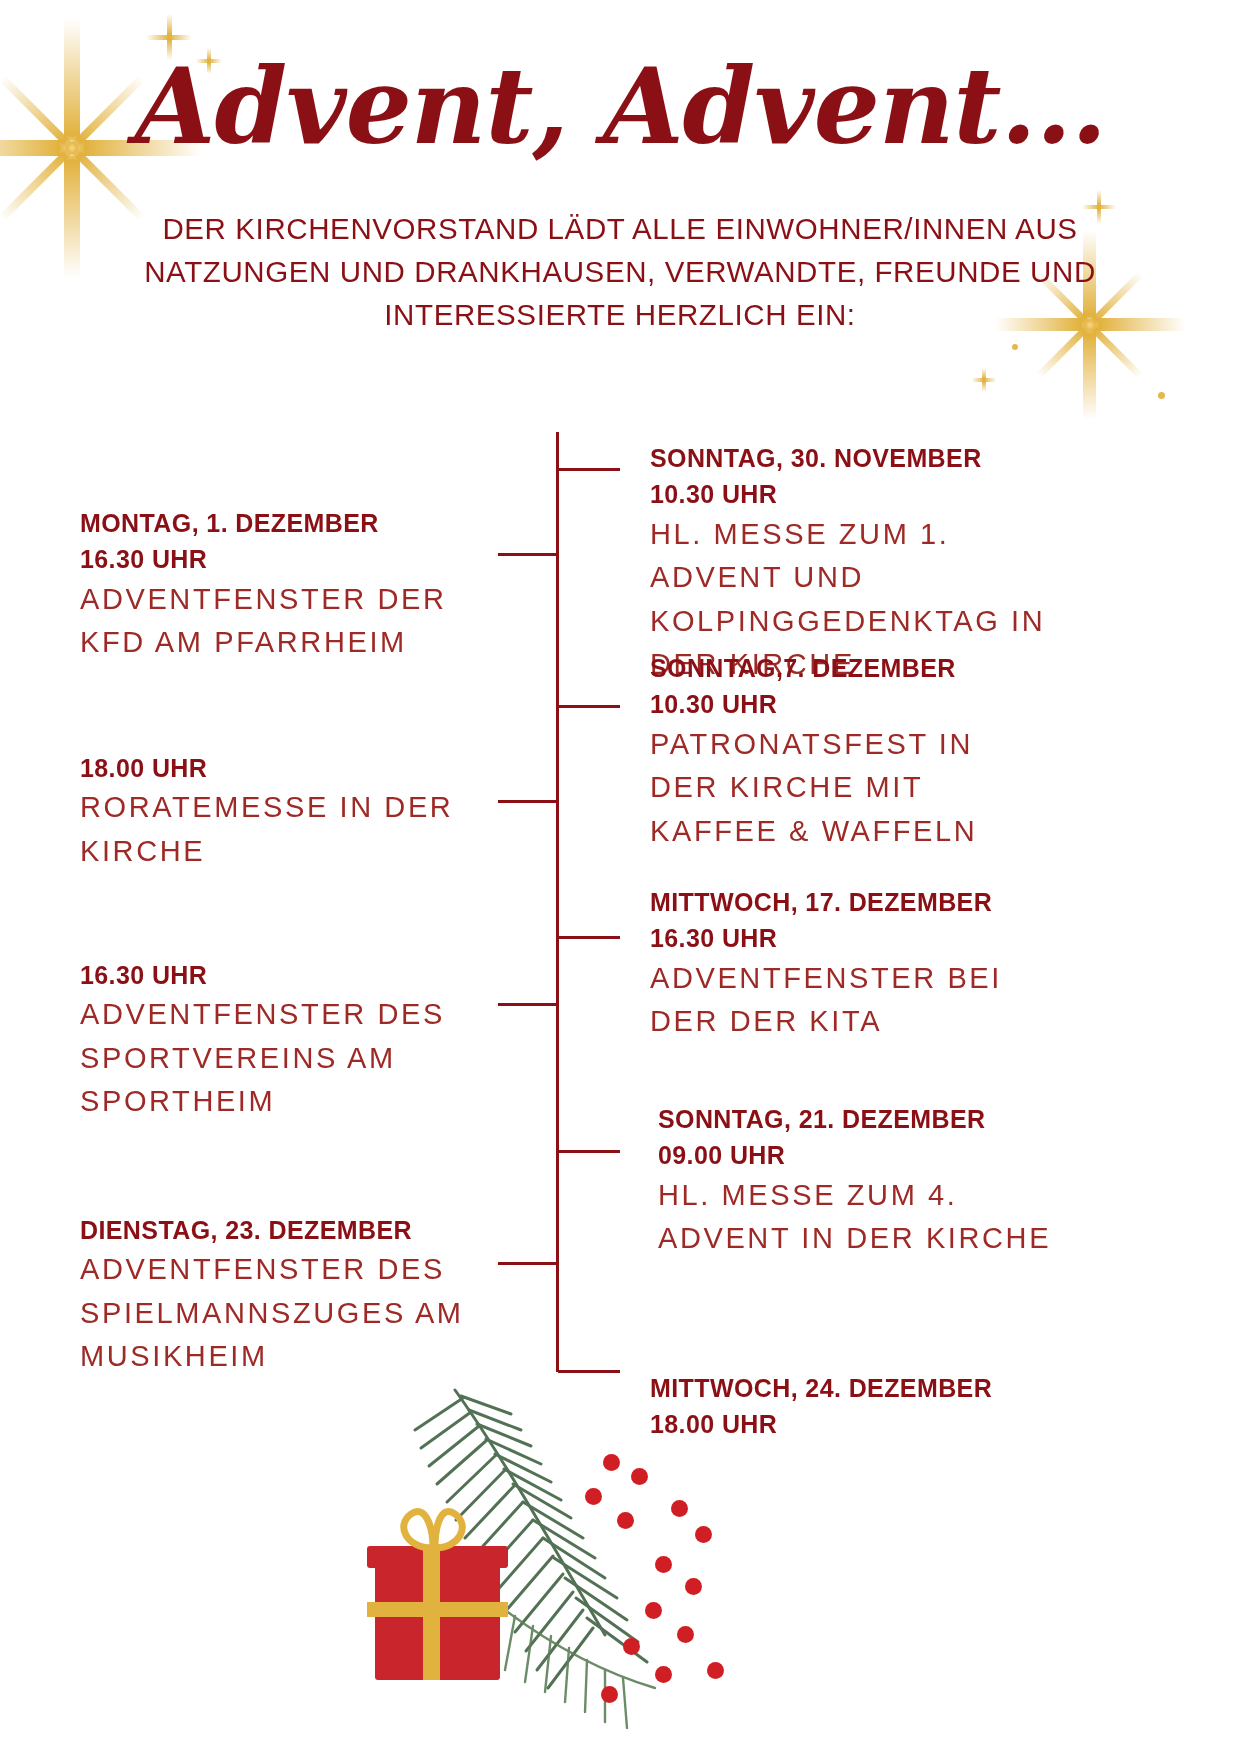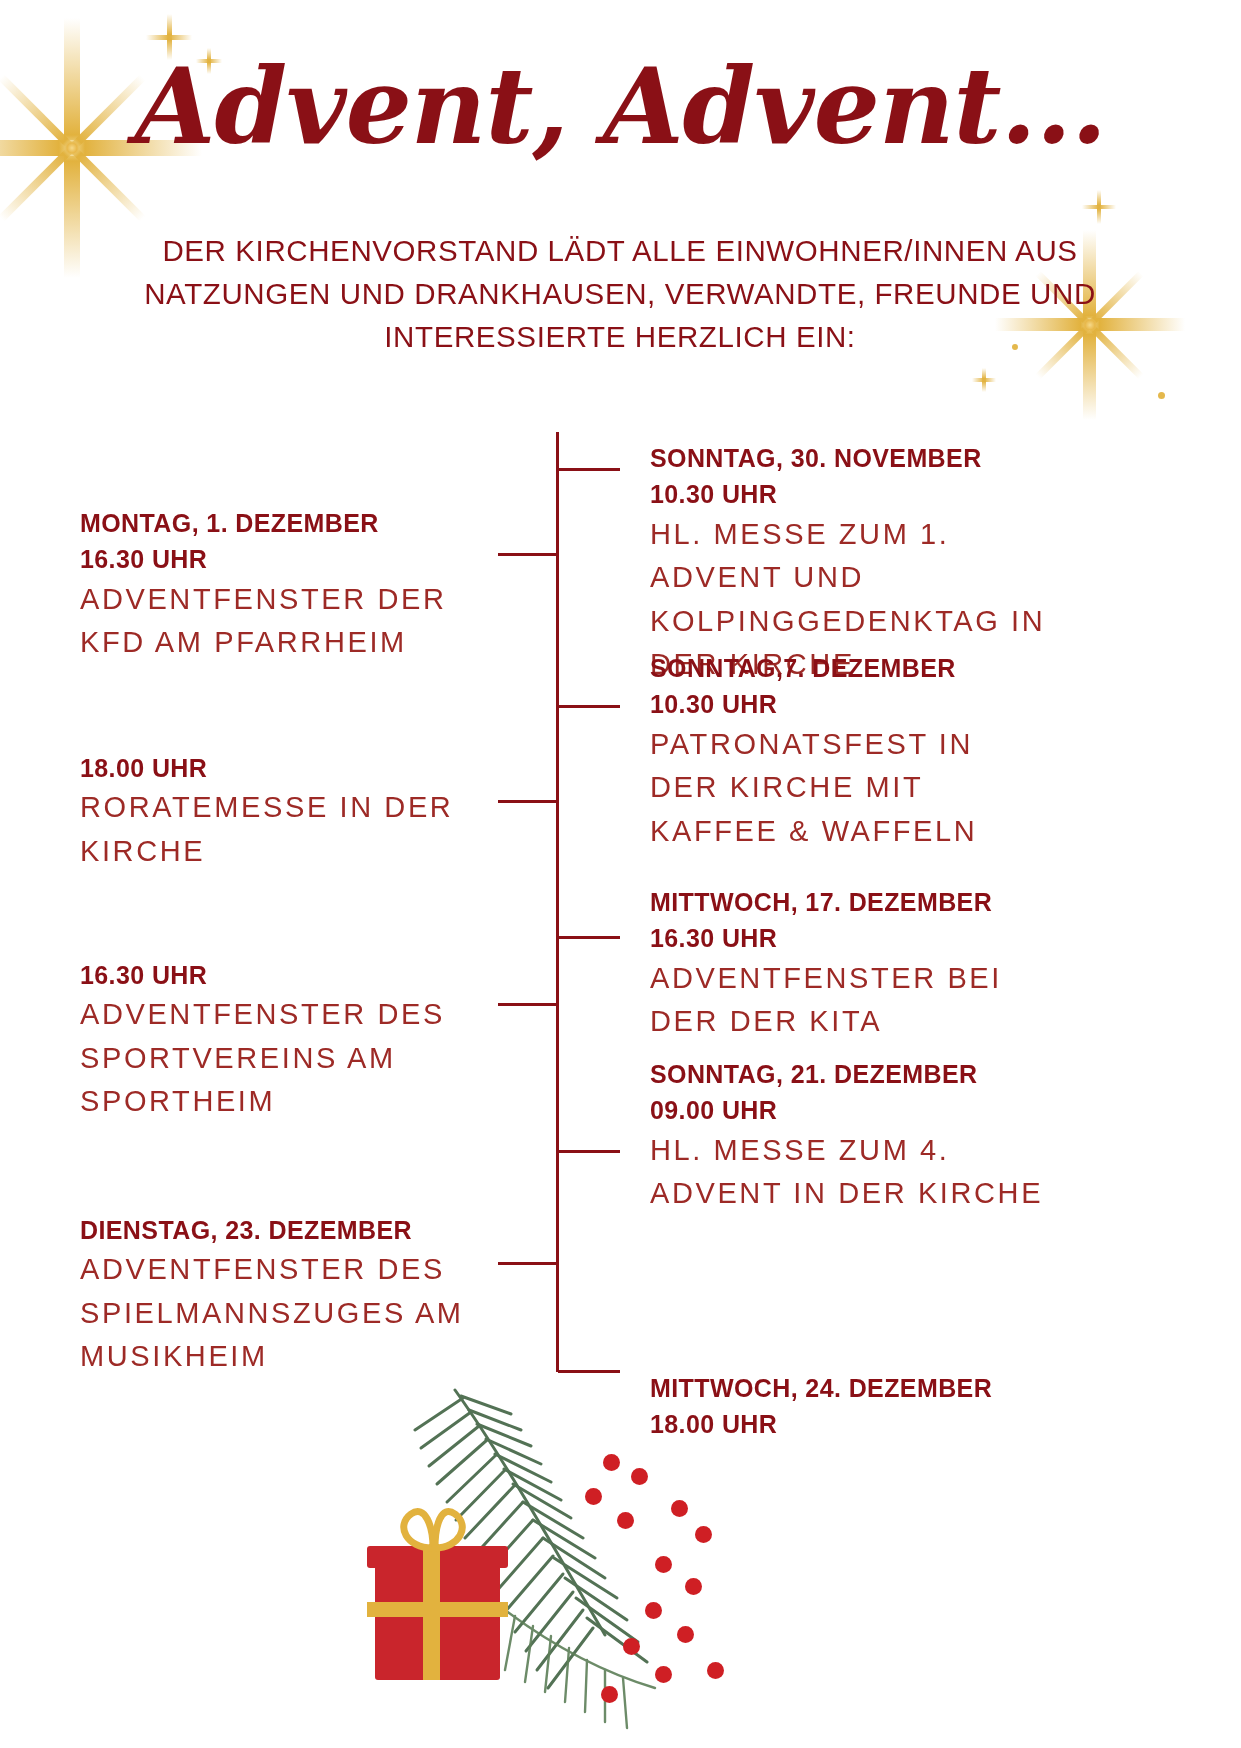--- a/index.html
+++ b/index.html
@@ -60,21 +60,21 @@
     font-weight: bold;
     font-size: 104px;
     line-height: 1.05;
     color: #8a1016;
     letter-spacing: -1px;
   }
 
   #intro {
     position: absolute;
     left: 70px;
-    top: 230px;
+    top: 208px;
     width: 1100px;
     text-align: center;
     font-size: 29.5px;
     font-weight: 400;
     line-height: 1.45;
     letter-spacing: 0.6px;
     color: #8a1016;
     text-transform: uppercase;
   }
 
@@ -256,21 +256,21 @@
   <div class="head">MITTWOCH, 17. DEZEMBER</div>
   <div class="time">16.30 UHR</div>
   <div class="desc">ADVENTFENSTER BEI DER DER KITA</div>
 </div>
 
 <div class="entry col-left" style="top:957px;">
   <div class="time">16.30 UHR</div>
   <div class="desc">ADVENTFENSTER DES SPORTVEREINS AM SPORTHEIM</div>
 </div>
 
-<div class="entry col-right" style="top:1056px; width:400px;">
+<div class="entry col-right" style="top:1101px; width:400px;margin-left:8px;">
   <div class="head">SONNTAG, 21. DEZEMBER</div>
   <div class="time">09.00 UHR</div>
   <div class="desc">HL. MESSE ZUM 4. ADVENT IN DER KIRCHE</div>
 </div>
 
 <div class="entry col-left" style="top:1212px; width:450px;">
   <div class="head">DIENSTAG, 23. DEZEMBER</div>
   <div class="desc">ADVENTFENSTER DES SPIELMANNSZUGES AM MUSIKHEIM</div>
 </div>
 

